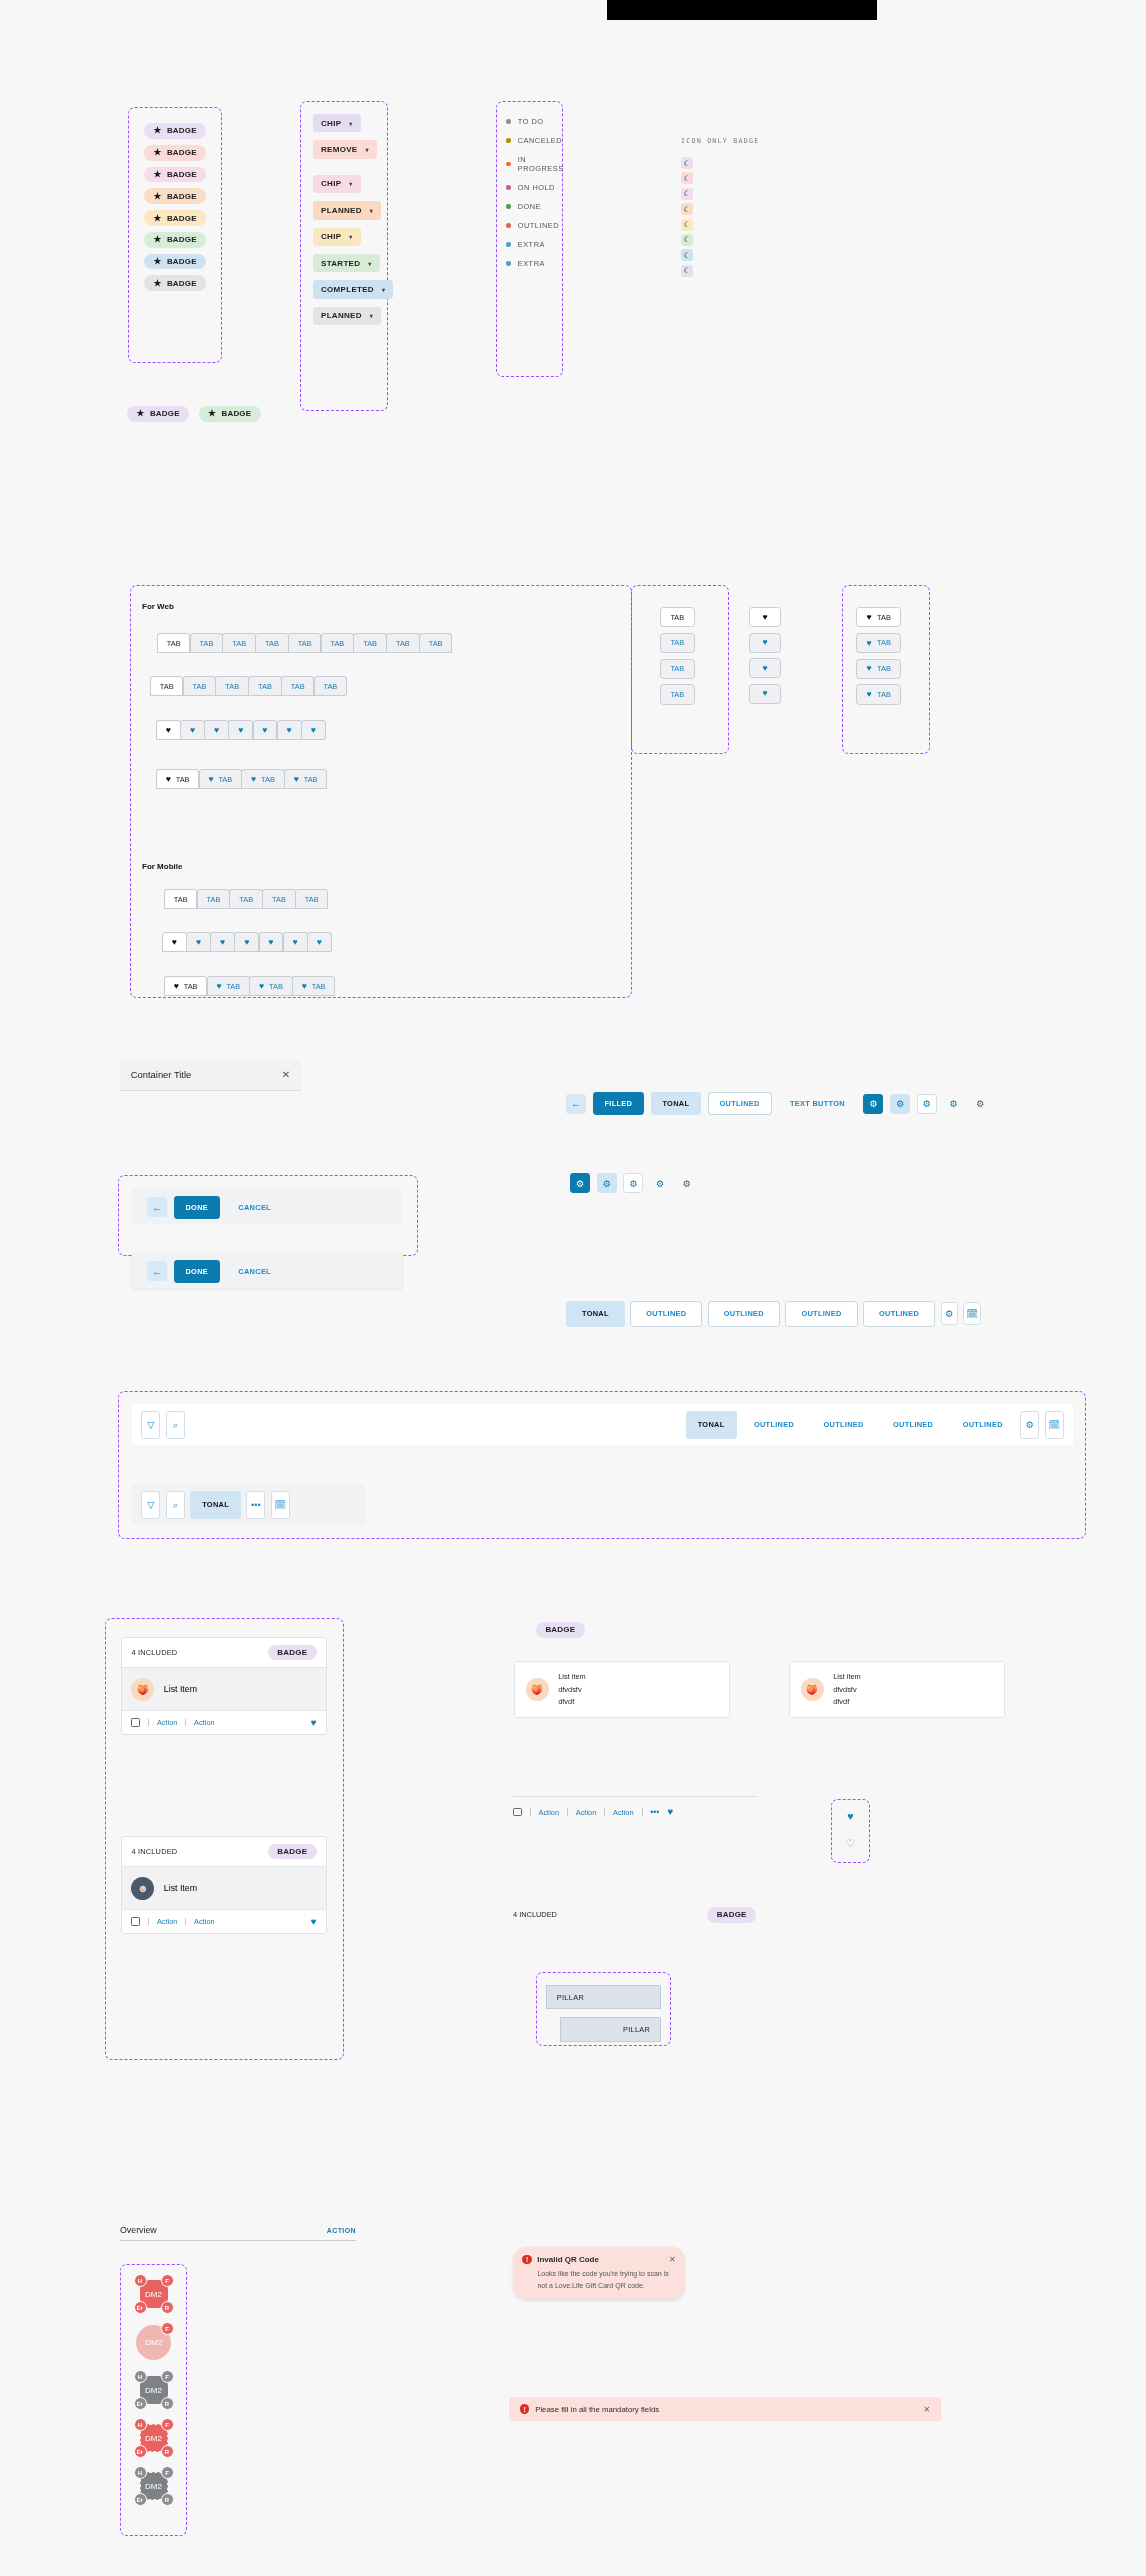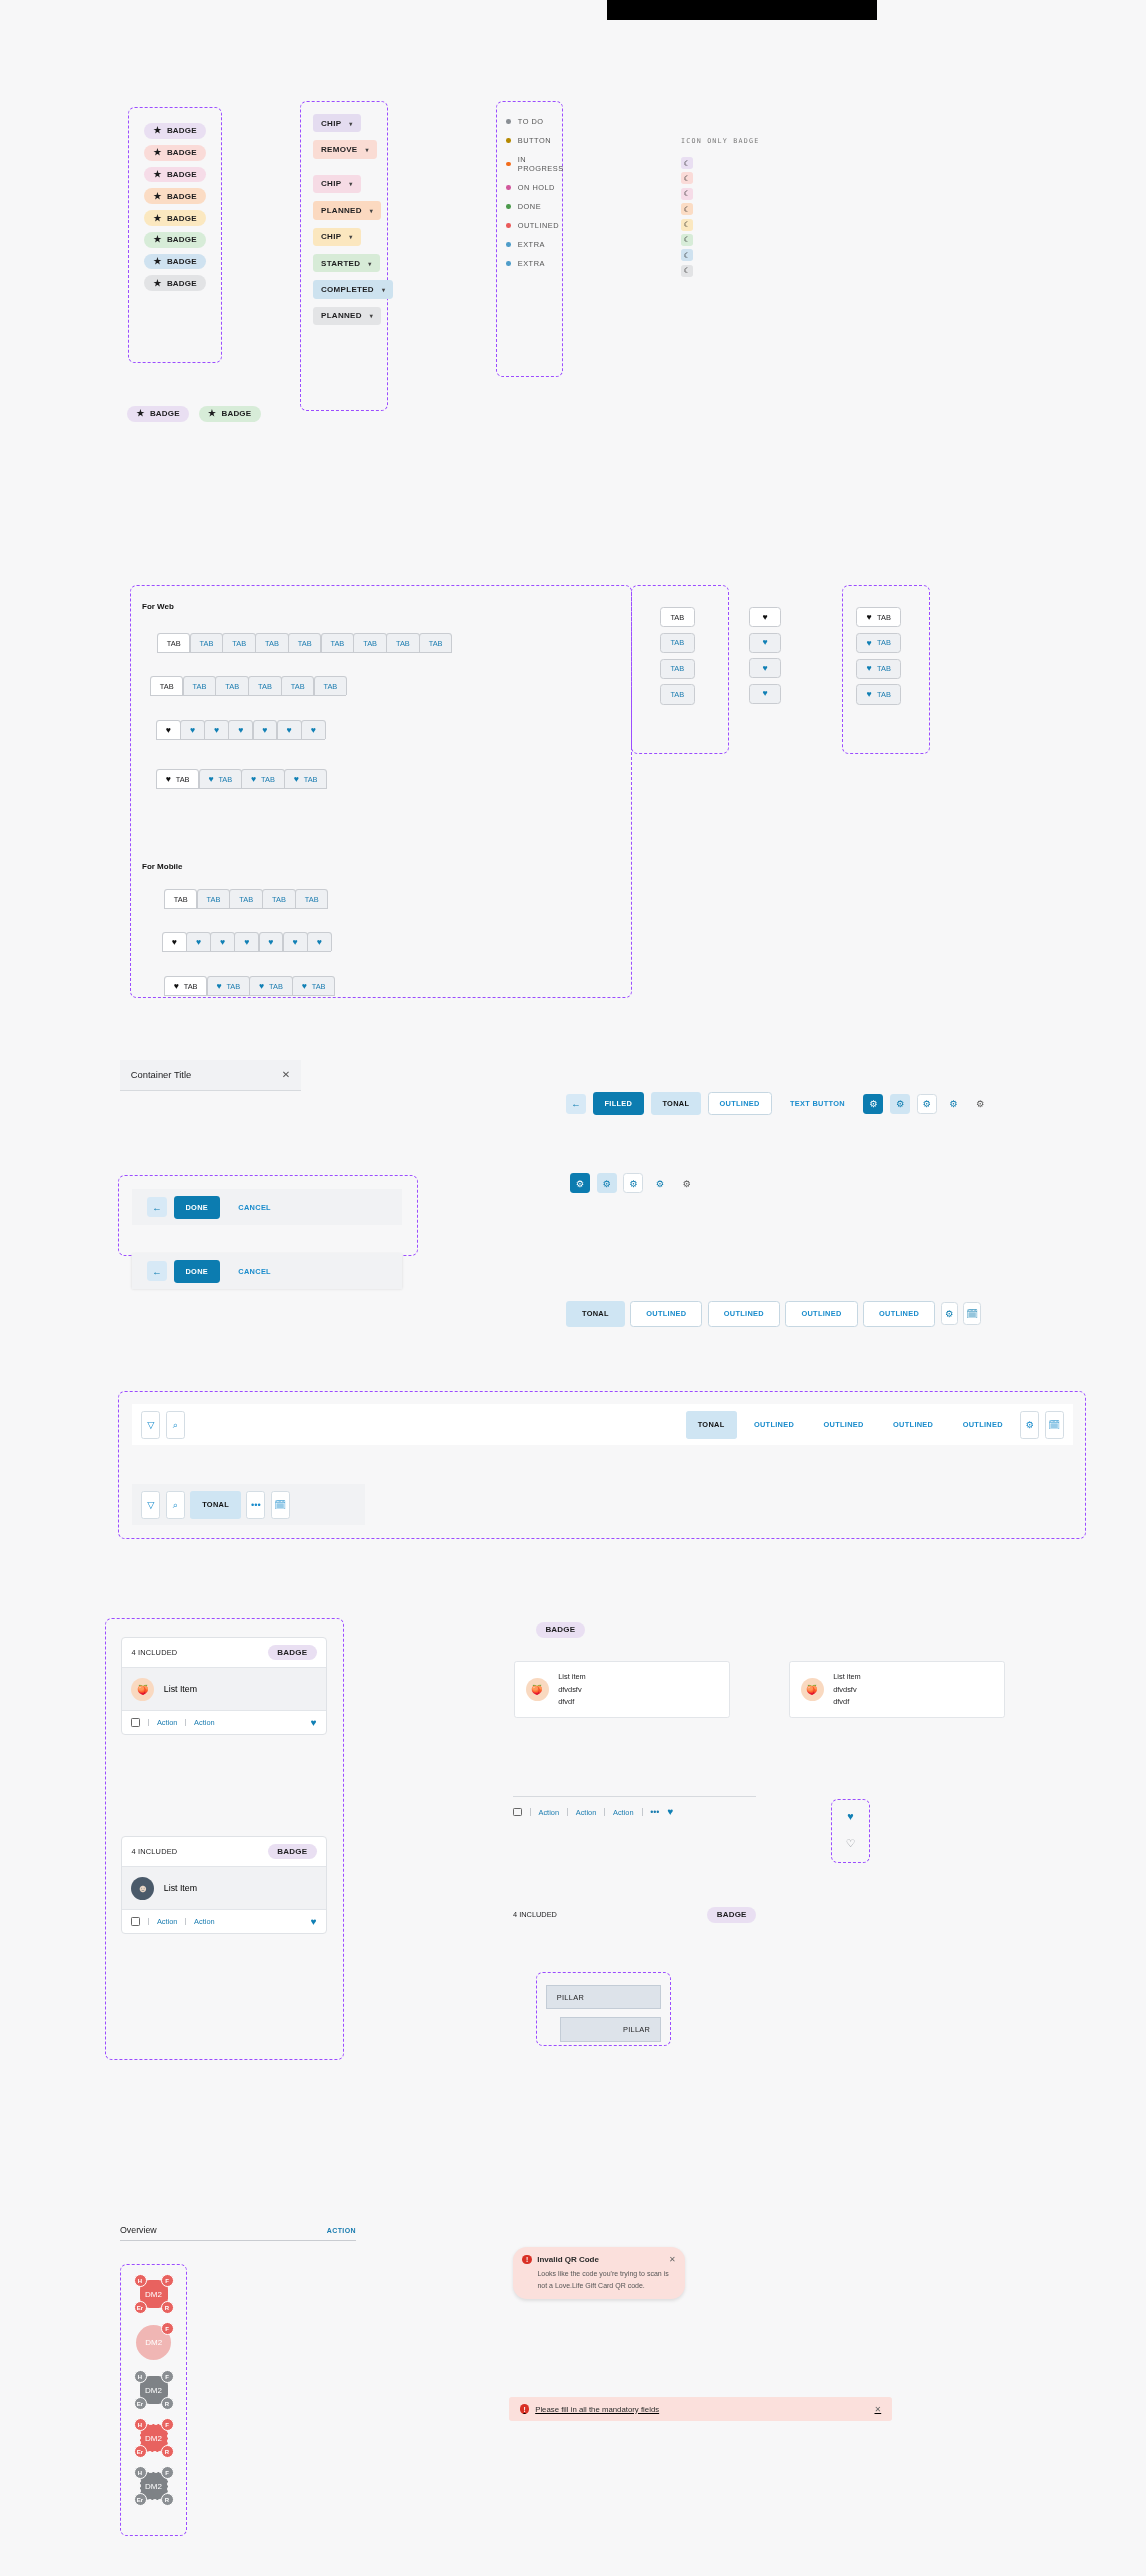--- a/index.html
+++ b/index.html
@@ -130,21 +130,21 @@
   .alert-qr { width:172px; background:#fbe0dc; border-radius:14px; padding:8px 9.4px;
               box-shadow:0 1.3px 3.4px rgba(0,0,0,.10); }
   .alert-title { display:flex; align-items:center; gap:5.4px; font-size:8px;
                  font-weight:700; color:#2b2b2b; }
   .alert-err-icon { width:9.4px; height:9.4px; border-radius:50%; background:#d93025;
                     color:#fff; font-size:6.7px; font-weight:700;
                     display:flex; align-items:center; justify-content:center; }
   .alert-body { font-size:7px; color:#555; line-height:1.6; margin-top:4px; padding-left:15px; }
   .alert-x { color:#666; font-size:8px; }
   .alert-bar { background:#fbe0dc; border-radius:2.7px; display:flex; align-items:center;
-               justify-content:space-between; padding:7.4px 10.8px; width:383px;text-decoration:underline; }
+               justify-content:space-between; padding:7.4px 10.8px; width:432px; }
   .alert-bar-txt { display:flex; align-items:center; gap:6px; font-size:7.8px; color:#2b2b2b; }
 
   
   .overview-row { display:flex; align-items:center; justify-content:space-between;
                   width:236px; border-bottom:0.7px solid #c9ccd1; padding-bottom:5.4px; }
   .ov-title { font-size:8.8px; color:#1d1d1f; }
   .ov-action { font-size:7px; color:#1a7cb0; letter-spacing:0.4px; font-weight:600; }
 
   
   .dmwrap { position:relative; width:40px; height:40px; margin:0 auto 8px; }
@@ -236,21 +236,21 @@
 </div>
 
 <div class="abs dashed" style="left:496px; top:101px; width:67px; height:276px;">
   <div id="status-list" style="padding:15px 0 0 9.4px;">
       <div class="status-row">
         <span class="status-dot" style="background:#8a8f94;"></span>
         <span class="status-label">TO DO</span>
       </div>
       <div class="status-row">
         <span class="status-dot" style="background:#b58900;"></span>
-        <span class="status-label">BUTTON</span>
+        <span class="status-label">CANCELED</span>
       </div>
       <div class="status-row">
         <span class="status-dot" style="background:#f26c1b;"></span>
         <span class="status-label">IN PROGRESS</span>
       </div>
       <div class="status-row">
         <span class="status-dot" style="background:#d1589c;"></span>
         <span class="status-label">ON HOLD</span>
       </div>
       <div class="status-row">

